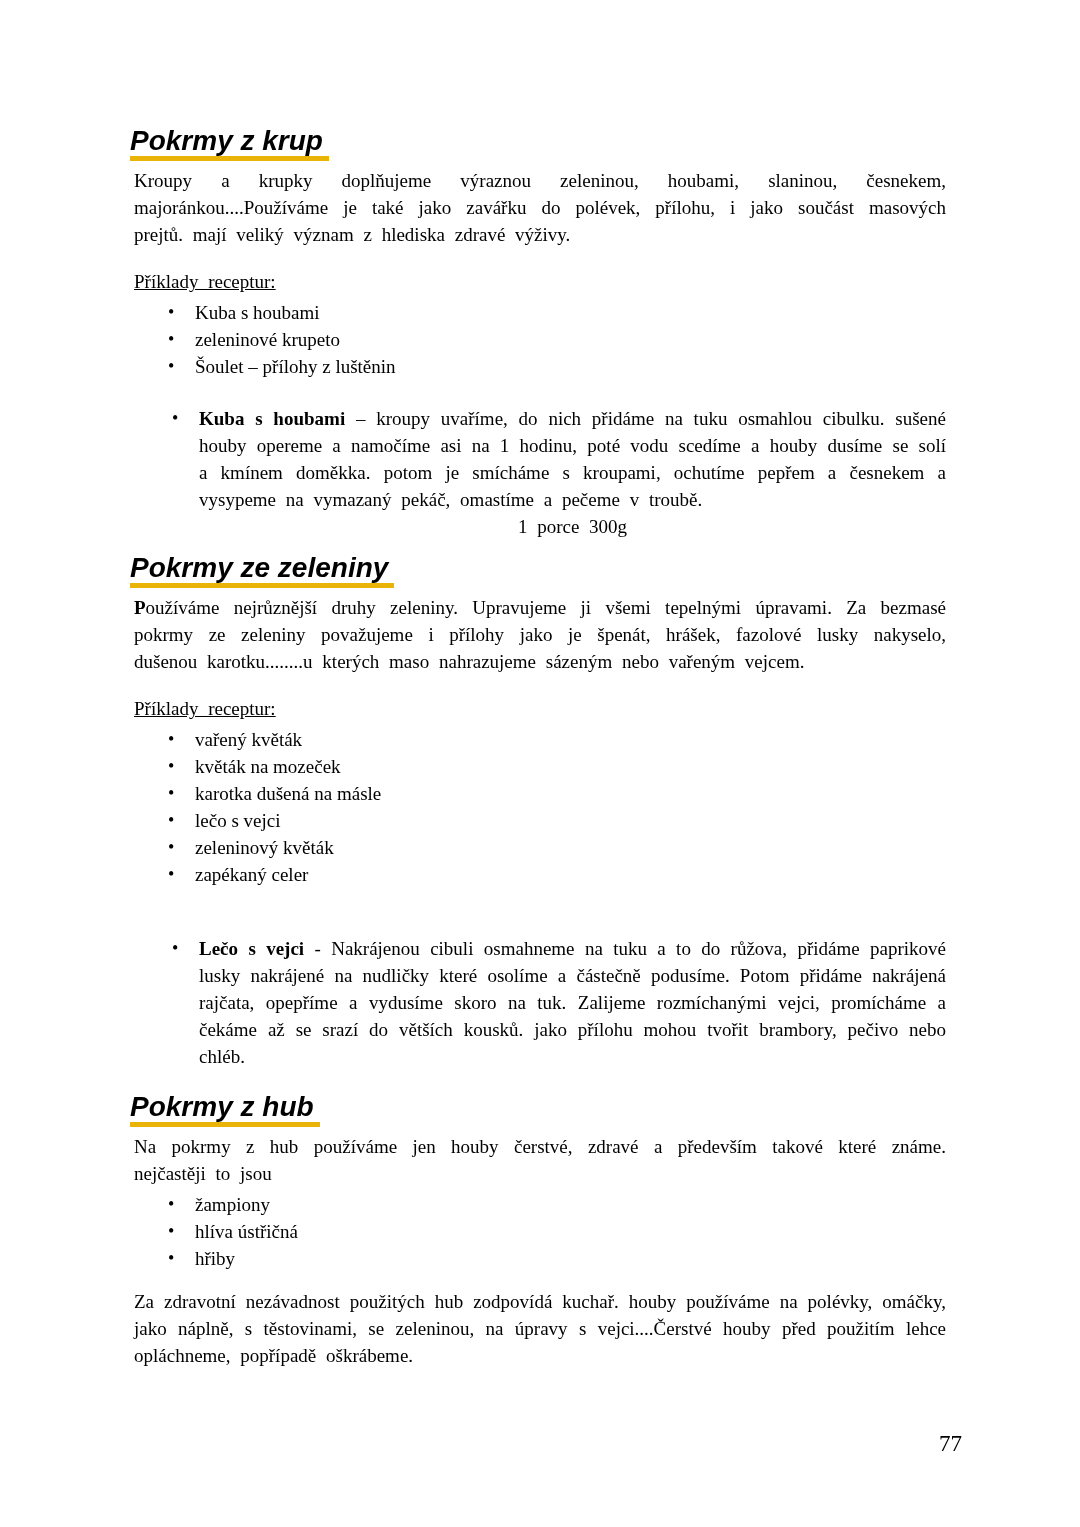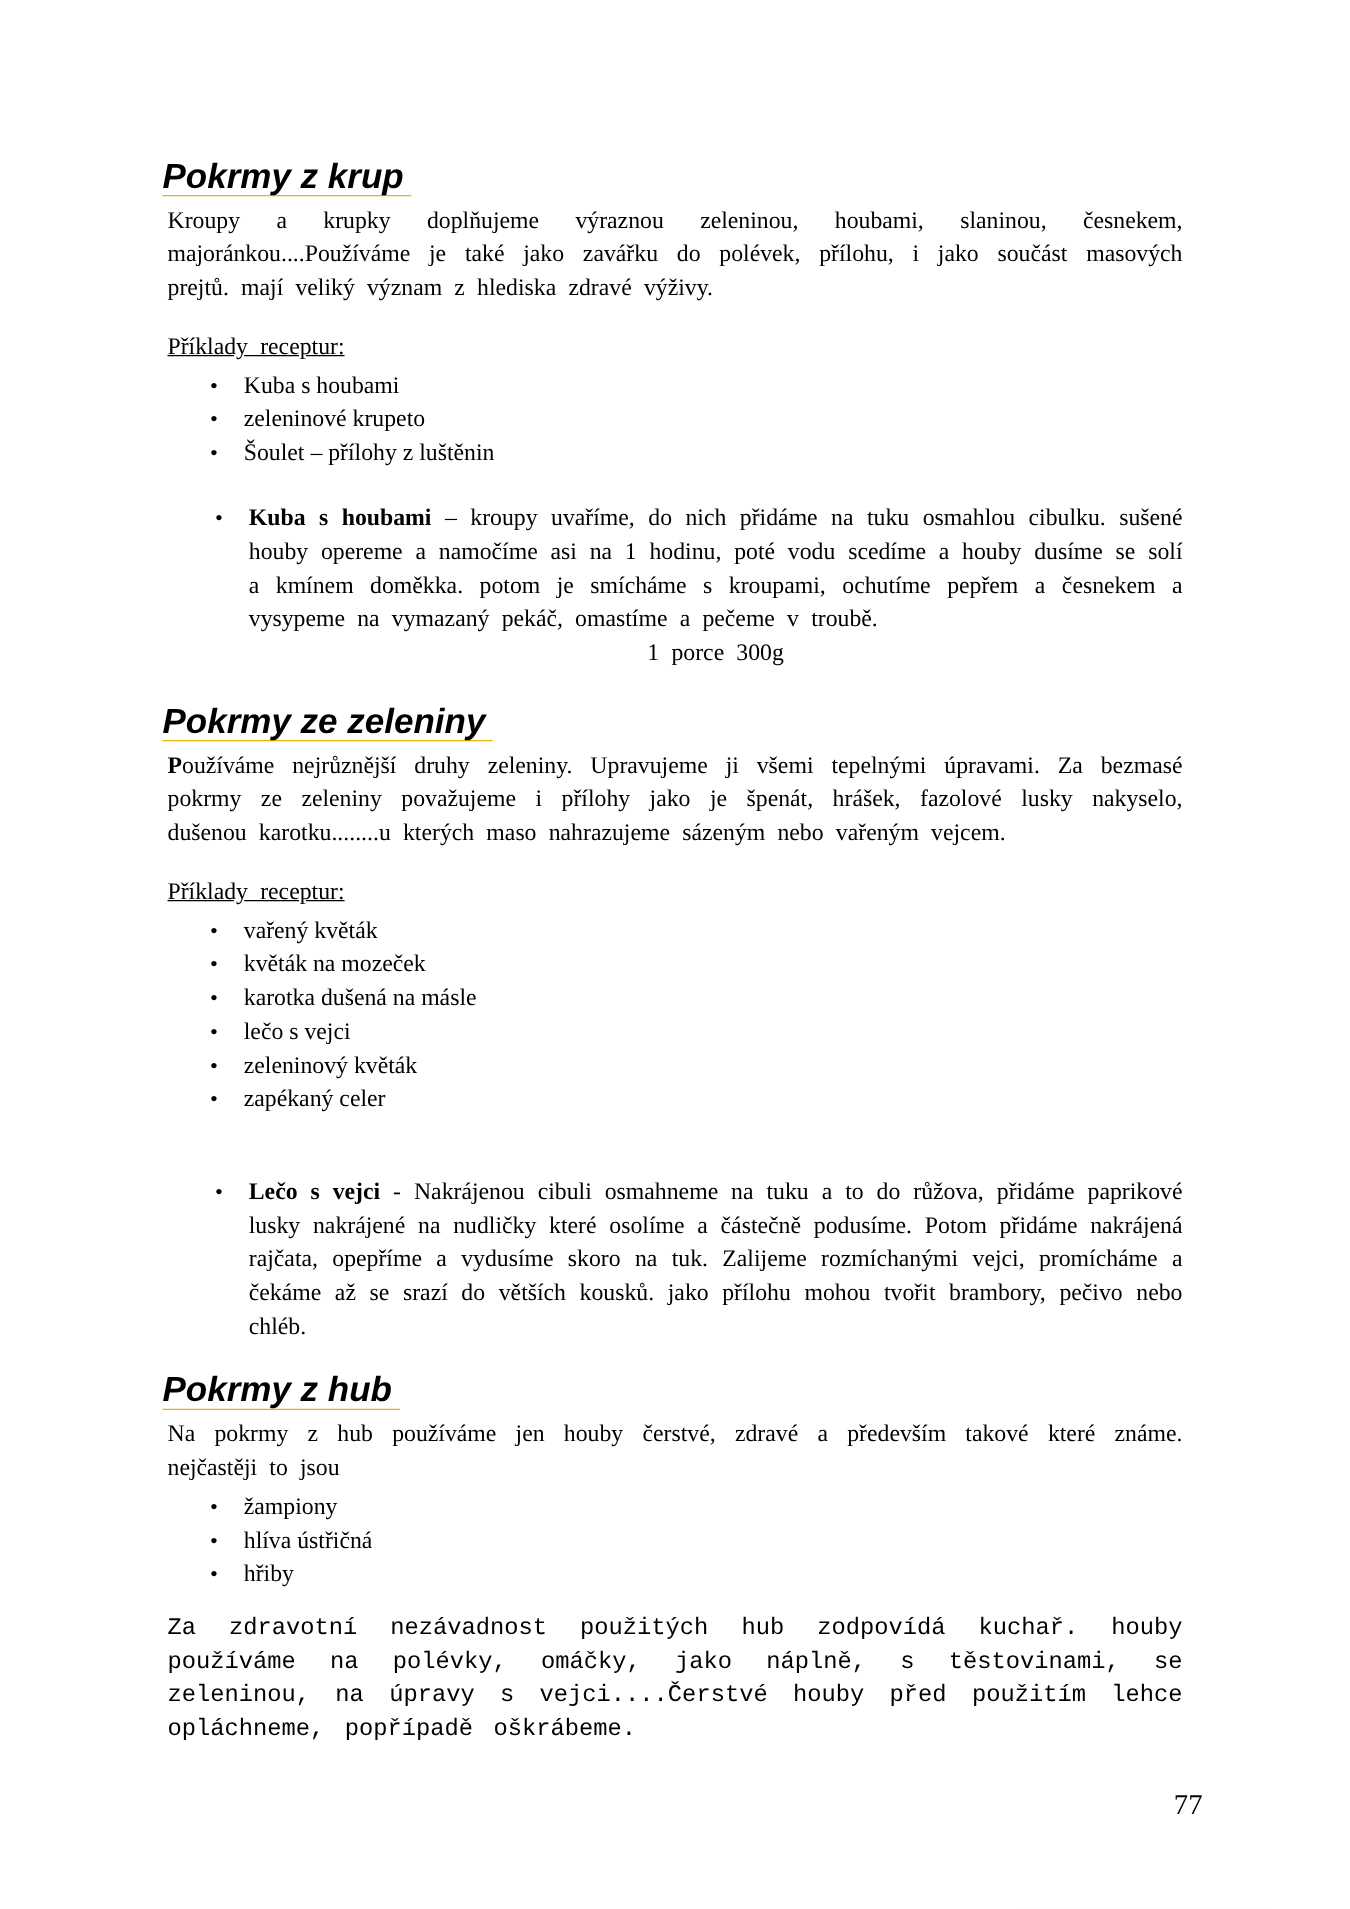--- a/index.html
+++ b/index.html
@@ -25,21 +25,21 @@
     font-weight: bold;
     font-style: italic;
     font-size: 28px;
     line-height: 26px;
     margin: 0 0 6px 0;
     letter-spacing: 0px;
   }
   .sec-heading .hu {
     display: inline-block;
     padding-bottom: 2px;
-    border-bottom: 1px solid #eab308;
+    border-bottom: 5px solid #eab308;
     padding-right: 6px;
   }
   .body {
     font-size: 19px;
     line-height: 27px;
     word-spacing: 5px;
     margin: 4px;
   }
   .just { text-align: justify; }
   .label {
@@ -63,23 +63,23 @@
   }
   .recipe {
     position: relative;
     padding-left: 65px;
   }
   .recipe .bullet { left: 38px; }
   .recipe-name { font-weight: bold; }
   .recipe-note { text-align: center; }
   .mt-recipe-1 { margin-top: 25px; }
   .mt-recipe-2 { margin-top: 47px; }
-  .mt-h2 { margin-top: 28px; }
+  .mt-h2 { margin-top: 15px; }
   .mt-h3 { margin-top: 24px; }
-  .mt-outro { margin-top: 16px; font-family: Liberation Mono, monospace; }
+  .mt-outro { margin-top: 16px; }
   .intro-lead { font-weight: bold; }
   .page-number {
     position: absolute;
     top: 1430px;
     right: 118px;
     font-size: 23px;
     line-height: 27px;
   }
 </style>
 </head>

